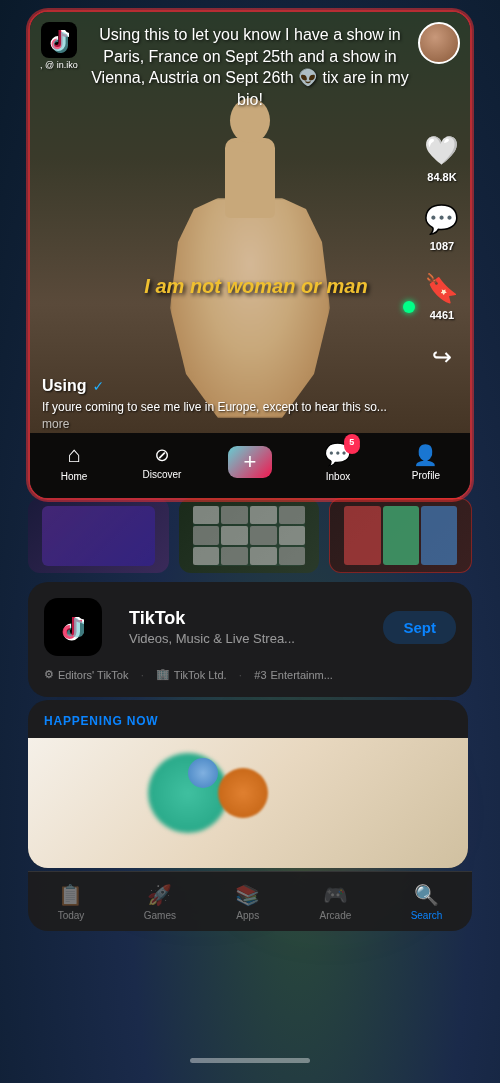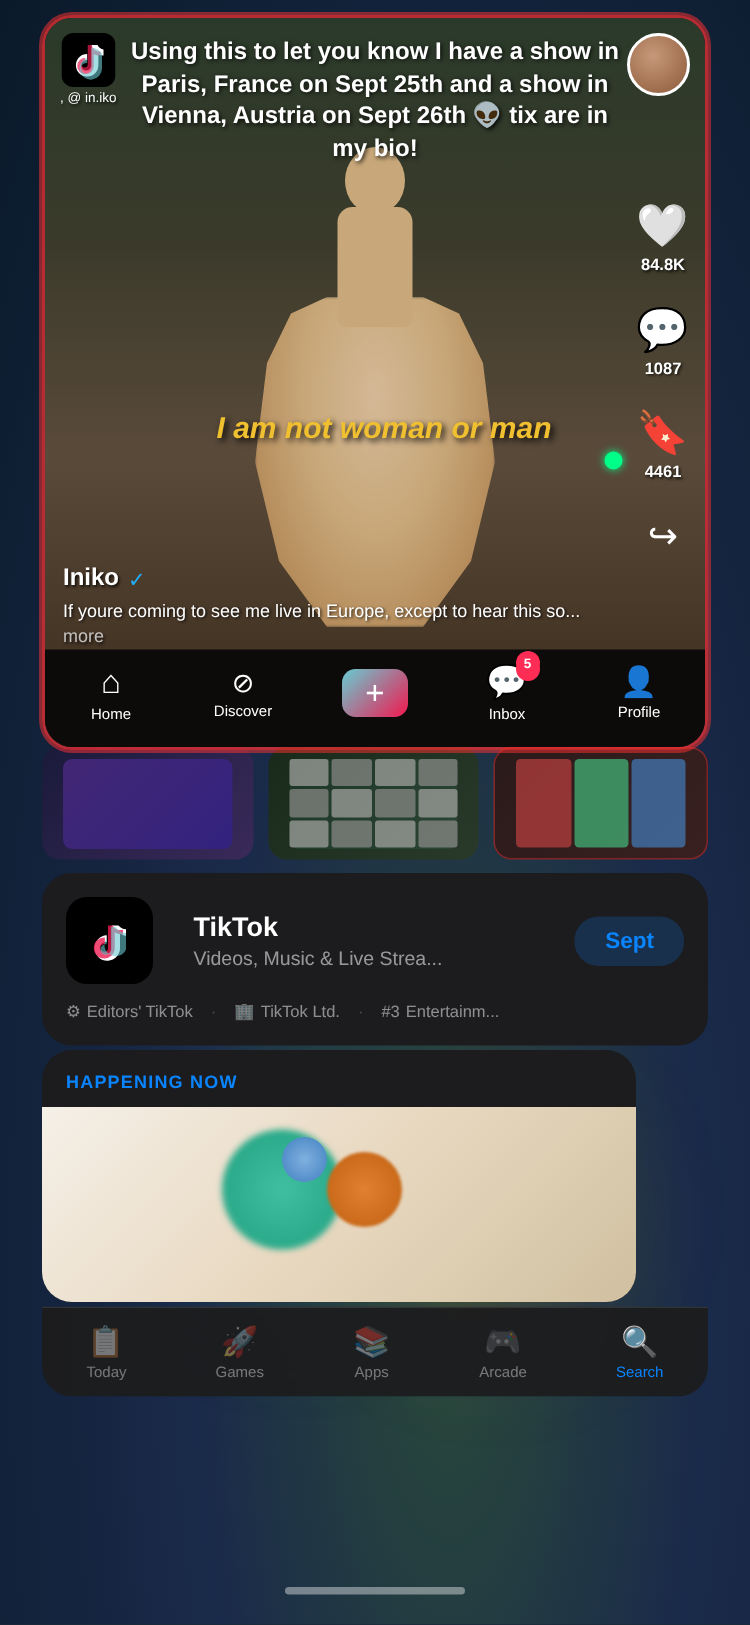--- a/index.html
+++ b/index.html
@@ -102,21 +102,21 @@
     }
 
     
     .video-text-top {
       position: absolute;
       top: 12px;
       left: 55px;
       right: 55px;
       color: white;
       font-size: 16px;
-      font-weight: 700;
+      font-weight: 400;
       text-align: center;
       line-height: 1.35;
       text-shadow: 1px 1px 3px rgba(0,0,0,0.8);
       z-index: 5;
     }
 
     
     .video-lyric {
       position: absolute;
       bottom: 200px;
@@ -408,21 +408,21 @@
     .meta-divider {
       color: rgba(255,255,255,0.2);
       font-size: 11px;
     }
 
     
     .happening-now-card {
       position: absolute;
       top: 700px;
       left: 28px;
-      width: 396px;
+      width: 440px;
       border-radius: 20px;
       background: #1c1c1e;
       overflow: hidden;
       z-index: 10;
       padding: 14px 16px 0 16px;
     }
     .happening-label {
       color: #0a84ff;
       font-size: 12px;
       font-weight: 700;
@@ -582,21 +582,21 @@
         <span class="action-count">4461</span>
       </div>
       <div class="action-btn">
         <div class="action-icon" style="font-size:24px; transform:scaleX(-1);">↩</div>
         <span class="action-count"></span>
       </div>
     </div>
 
     <div class="video-bottom-info">
       <div class="username-row">
-        <span class="username">Iniko</span>
+        <span class="username">Using</span>
         <span class="verified-badge">✓</span>
       </div>
       <div class="video-description">
         <span>If youre coming to see me live in Europe, except to hear this so...</span>
         <span class="more-link">more</span>
       </div>
     </div>
 
     <div class="tiktok-nav">
       <div class="nav-item">

